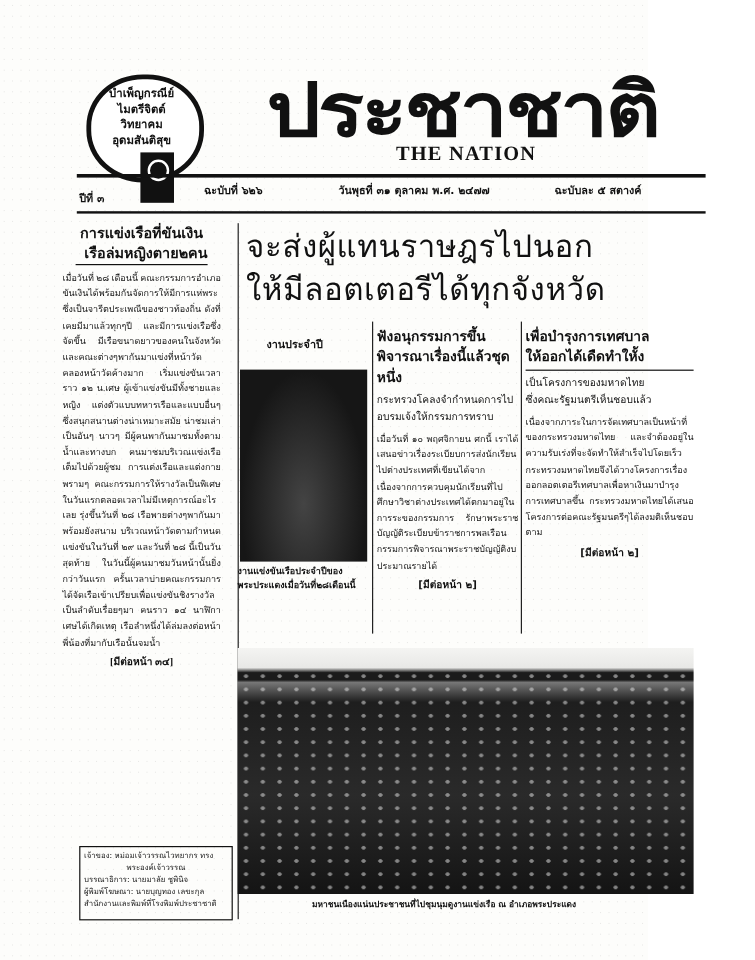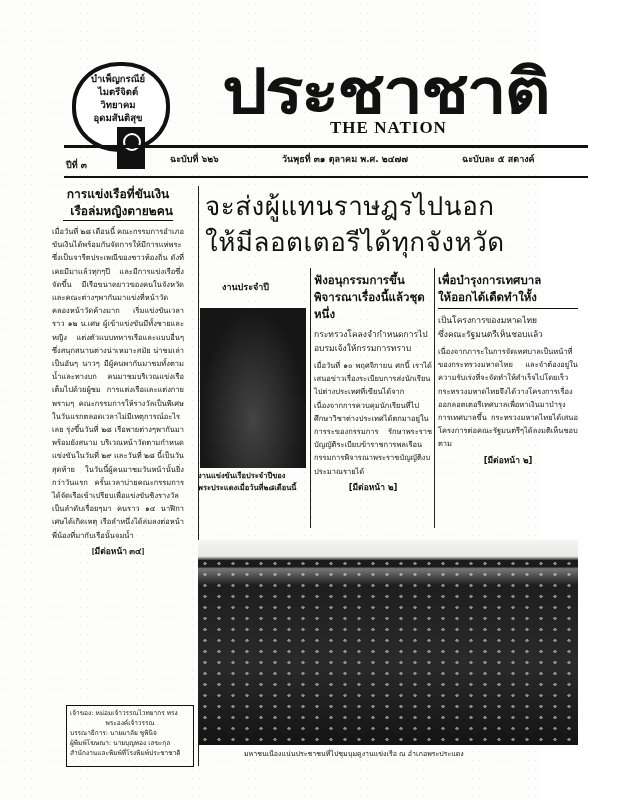--- a/index.html
+++ b/index.html
@@ -26,21 +26,21 @@
   .photo1-title{position:absolute;left:222px;top:280px;font-size:9px;font-weight:bold;}
   .photo1{position:absolute;left:200px;top:308px;width:106px;height:160px;background:radial-gradient(ellipse at 50% 70%,#444,#161616 70%);}
   .photo1-caption{position:absolute;left:198px;top:470px;width:112px;font-size:7.5px;line-height:12px;font-weight:bold;}
   .sub-h{font-size:11.5px;font-weight:bold;line-height:17px;}
   .col-mid{position:absolute;left:314px;top:272px;width:118px;}
   .col-right{position:absolute;left:438px;top:272px;width:140px;}
   .deck{font-size:8.5px;line-height:14px;margin:4px 0 4px;}
   .photo2{position:absolute;left:198px;top:540px;width:380px;height:205px;background:
      linear-gradient(180deg,#f4f4f2 0,#e8e8e6 8%,#1b1b1b 10%,#1b1b1b 13%,#777 14%,#1e1e1e 22%,#2a2a2a 60%,#141414 100%);}
   .photo2 .dots{position:absolute;inset:18px 0 0 0;background-image:radial-gradient(#ddd 1.6px,transparent 2px);background-size:14px 11px;opacity:.55;}
-  .photo2-caption{position:absolute;left:244px;top:748px;font-size:7px;font-weight:normal;white-space:nowrap;}
+  .photo2-caption{position:absolute;left:260px;top:748px;font-size:7px;font-weight:bold;white-space:nowrap;}
 </style>
 </head>
 <body>
 
 <div class="page">
   <div class="speckle"></div>
 
   <div class="seal"></div>
   <div class="seal-text">
     <div>บำเพ็ญกรณีย์</div>

